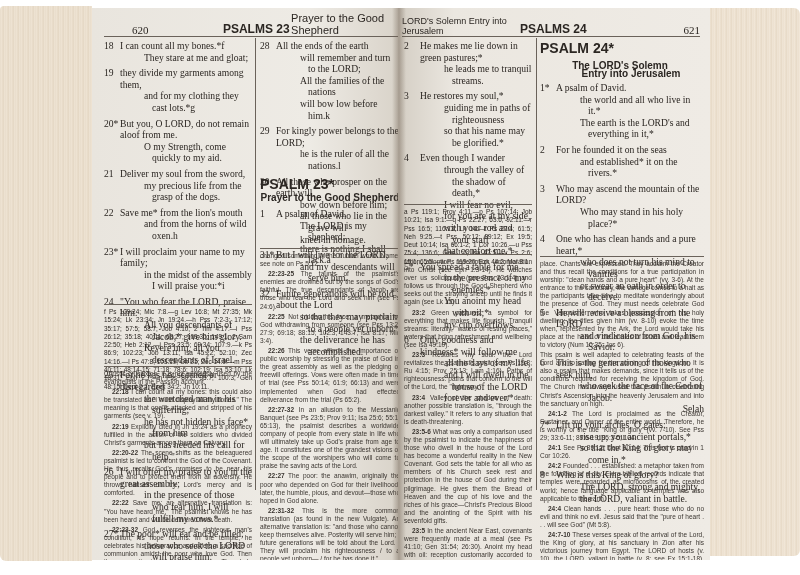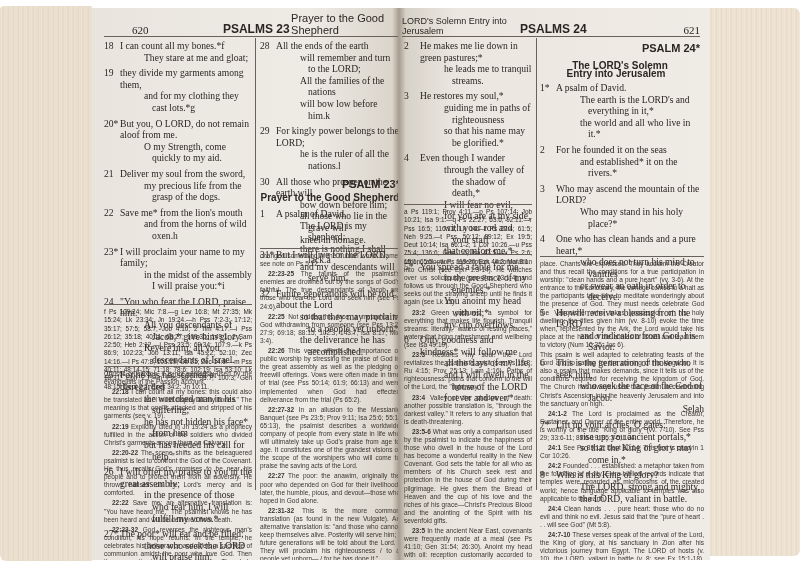--- a/index.html
+++ b/index.html
@@ -21,21 +21,21 @@
   .pnum{font-family:"Liberation Serif",serif;font-size:11px;}
   .ptitle{font-family:"Liberation Sans",sans-serif;font-weight:bold;font-size:12px;}
   .psub{font-family:"Liberation Sans",sans-serif;font-size:11px;}
   .col{position:absolute;font-size:9.6px;line-height:11.6px;}
   .verse{position:relative;padding-left:16px;margin:0;}
   .vn{position:absolute;left:0;top:0;font-weight:normal;}
   .ind{padding-left:32px;text-indent:-8px;}
   .gap{height:4px;}
   .rule{position:absolute;border-top:1px solid #6a625a;}
   .vrule{position:absolute;border-left:1px solid #6a625a;}
-  .ps-head{text-align:right;font-family:"Liberation Sans",sans-serif;font-weight:bold;font-size:11px;line-height:13px;}
+  .ps-head{text-align:left;font-family:"Liberation Sans",sans-serif;font-weight:bold;font-size:14px;line-height:13px;}
   .ps-sub{text-align:center;font-family:"Liberation Sans",sans-serif;font-weight:bold;font-size:10px;line-height:12px;}
   .refs{position:absolute;font-family:"Liberation Sans",sans-serif;font-size:6.4px;line-height:8.3px;text-align:justify;}
   .notes{position:absolute;font-family:"Liberation Sans",sans-serif;font-size:6.5px;line-height:8.1px;text-align:justify;color:#3a3530;}
   .notes p{margin:0 0 2px 0;text-indent:8px;}
   .notes b{font-weight:bold;}
   .selah{text-align:right;}
 </style>
 </head>
 <body>
 
@@ -233,27 +233,27 @@
           <div class="ind">all the days of my life,</div>
           <div class="ind">and I will dwell in the house of the LORD</div>
           <div class="ind">forever and ever.*</div>
         </div>
         <div class="gap"></div>
       </div>
     <div class="vrule" style="left:138px;top:30px;height:452px;"></div>
 
     <div class="ps-head" style="position:absolute;left:142px;top:34px;width:160px;">PSALM 24*</div>
     <div class="ps-sub" style="position:absolute;left:142px;top:52px;width:160px;">The LORD's Solemn</div>
-    <div class="ps-sub" style="position:absolute;left:138px;top:60px;width:160px;">Entry into Jerusalem</div>
+    <div class="ps-sub" style="position:absolute;left:153px;top:60px;width:160px;">Entry into Jerusalem</div>
     <div class="col" id="rc2" style="left:142px;top:74px;width:164px;">
         <div class="verse">
           <span class="vn">1*</span>
           <div class="">A psalm of David.</div>
+          <div class="ind">the world and all who live in it.*</div>
           <div class="ind">The earth is the LORD's and everything in it,*</div>
-          <div class="ind">the world and all who live in it.*</div>
         </div>
         <div class="gap"></div>
         <div class="verse">
           <span class="vn">2</span>
           <div class="">For he founded it on the seas</div>
           <div class="ind">and established* it on the rivers.*</div>
         </div>
         <div class="gap"></div>
         <div class="verse">
           <span class="vn">3</span>

